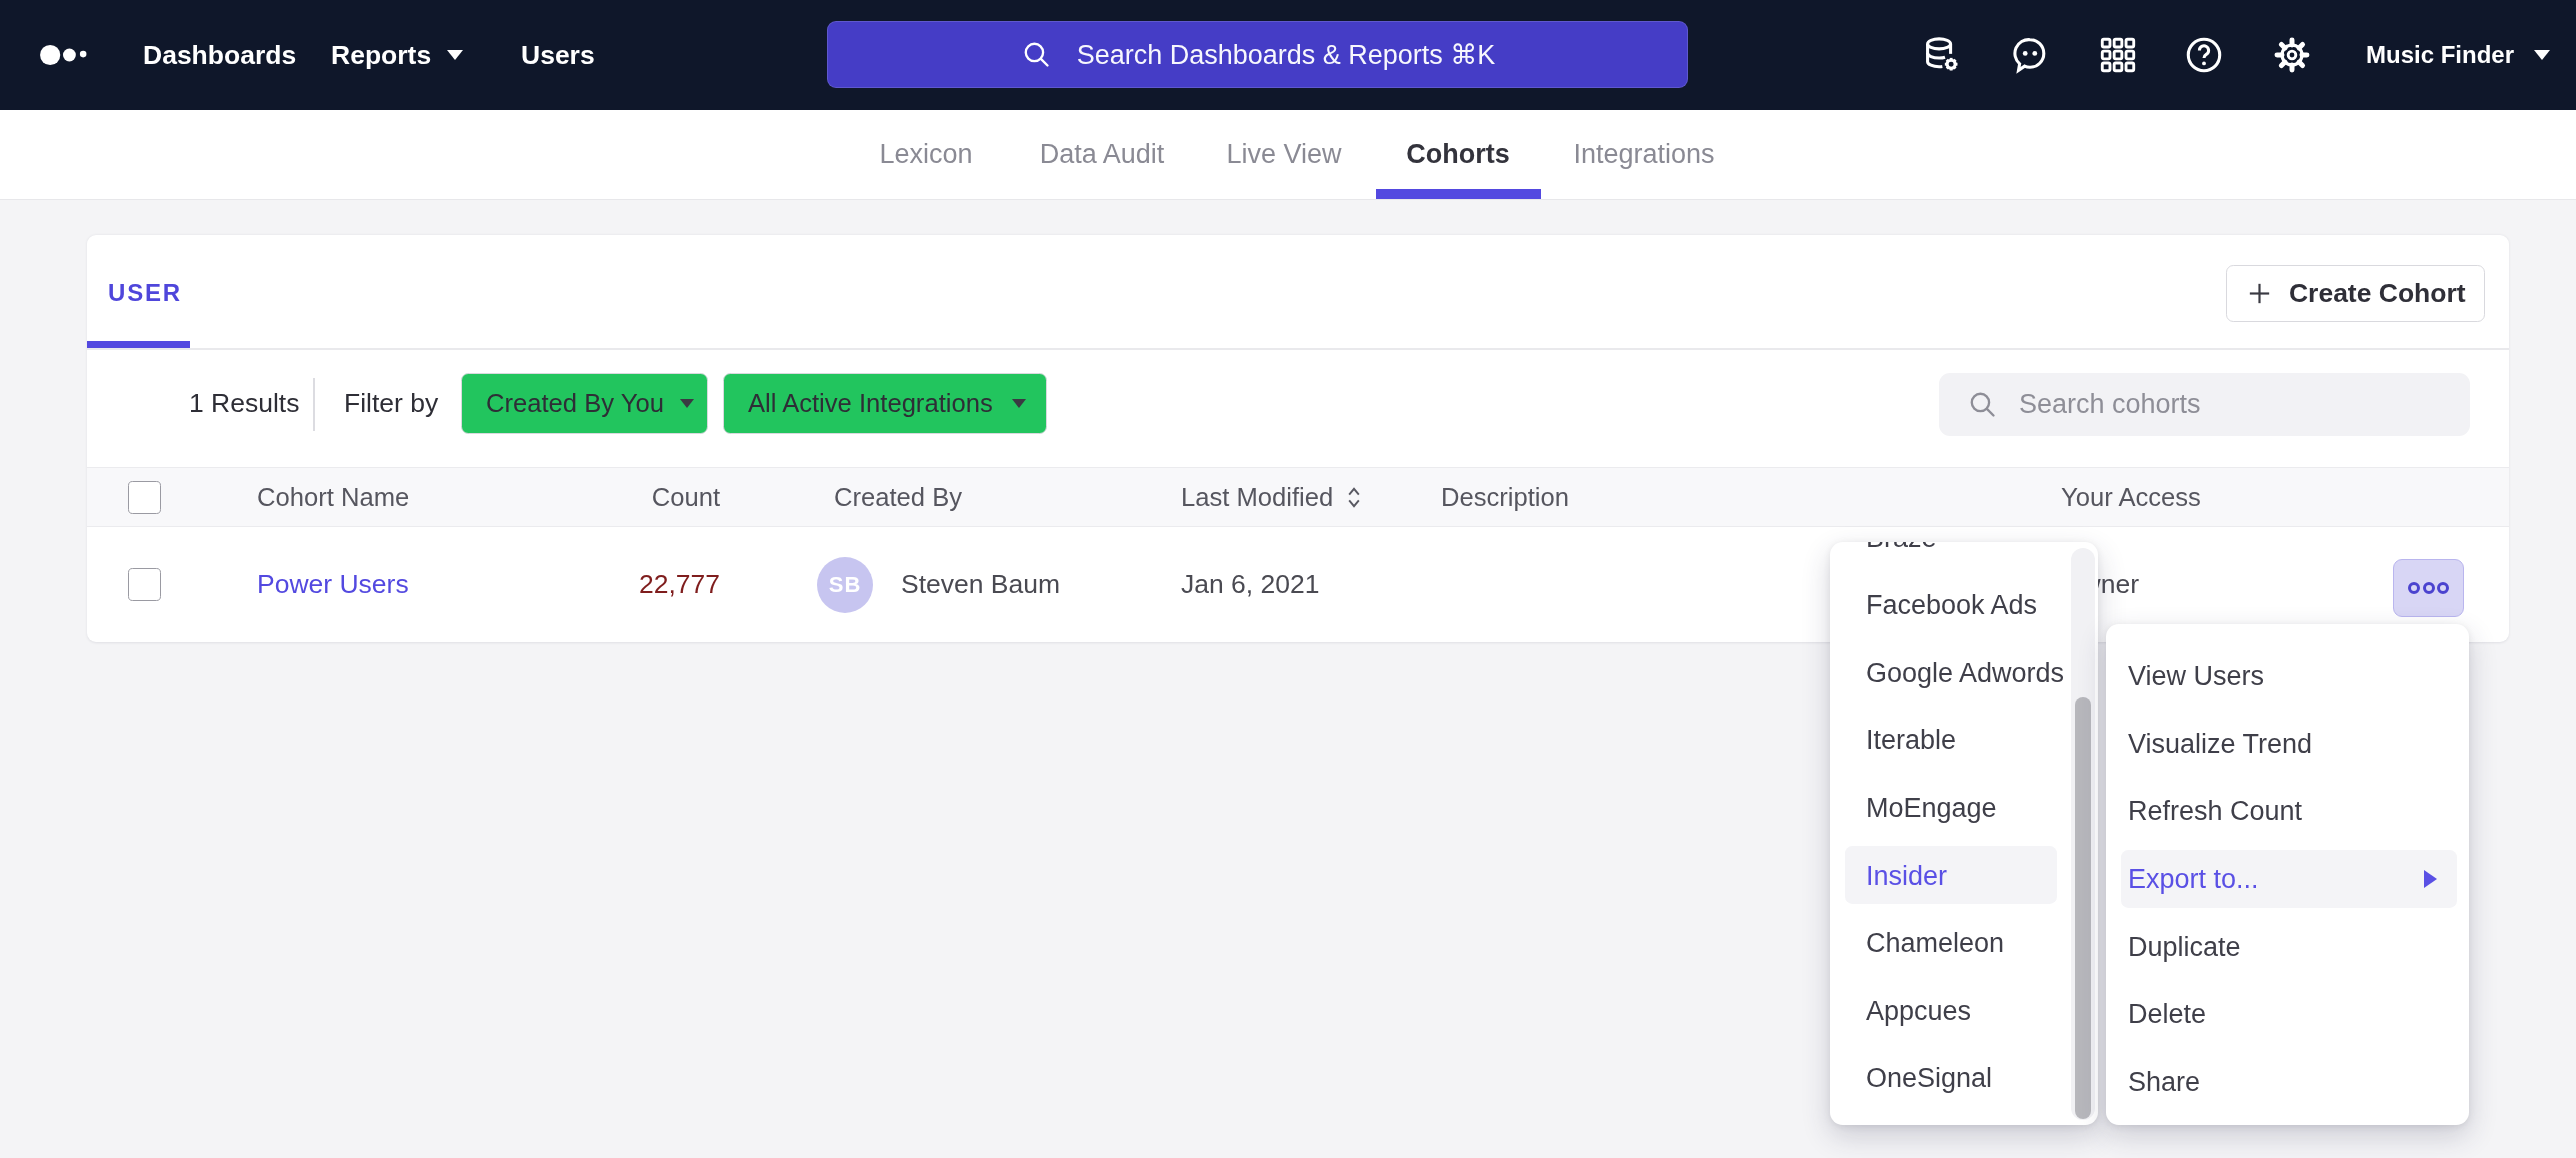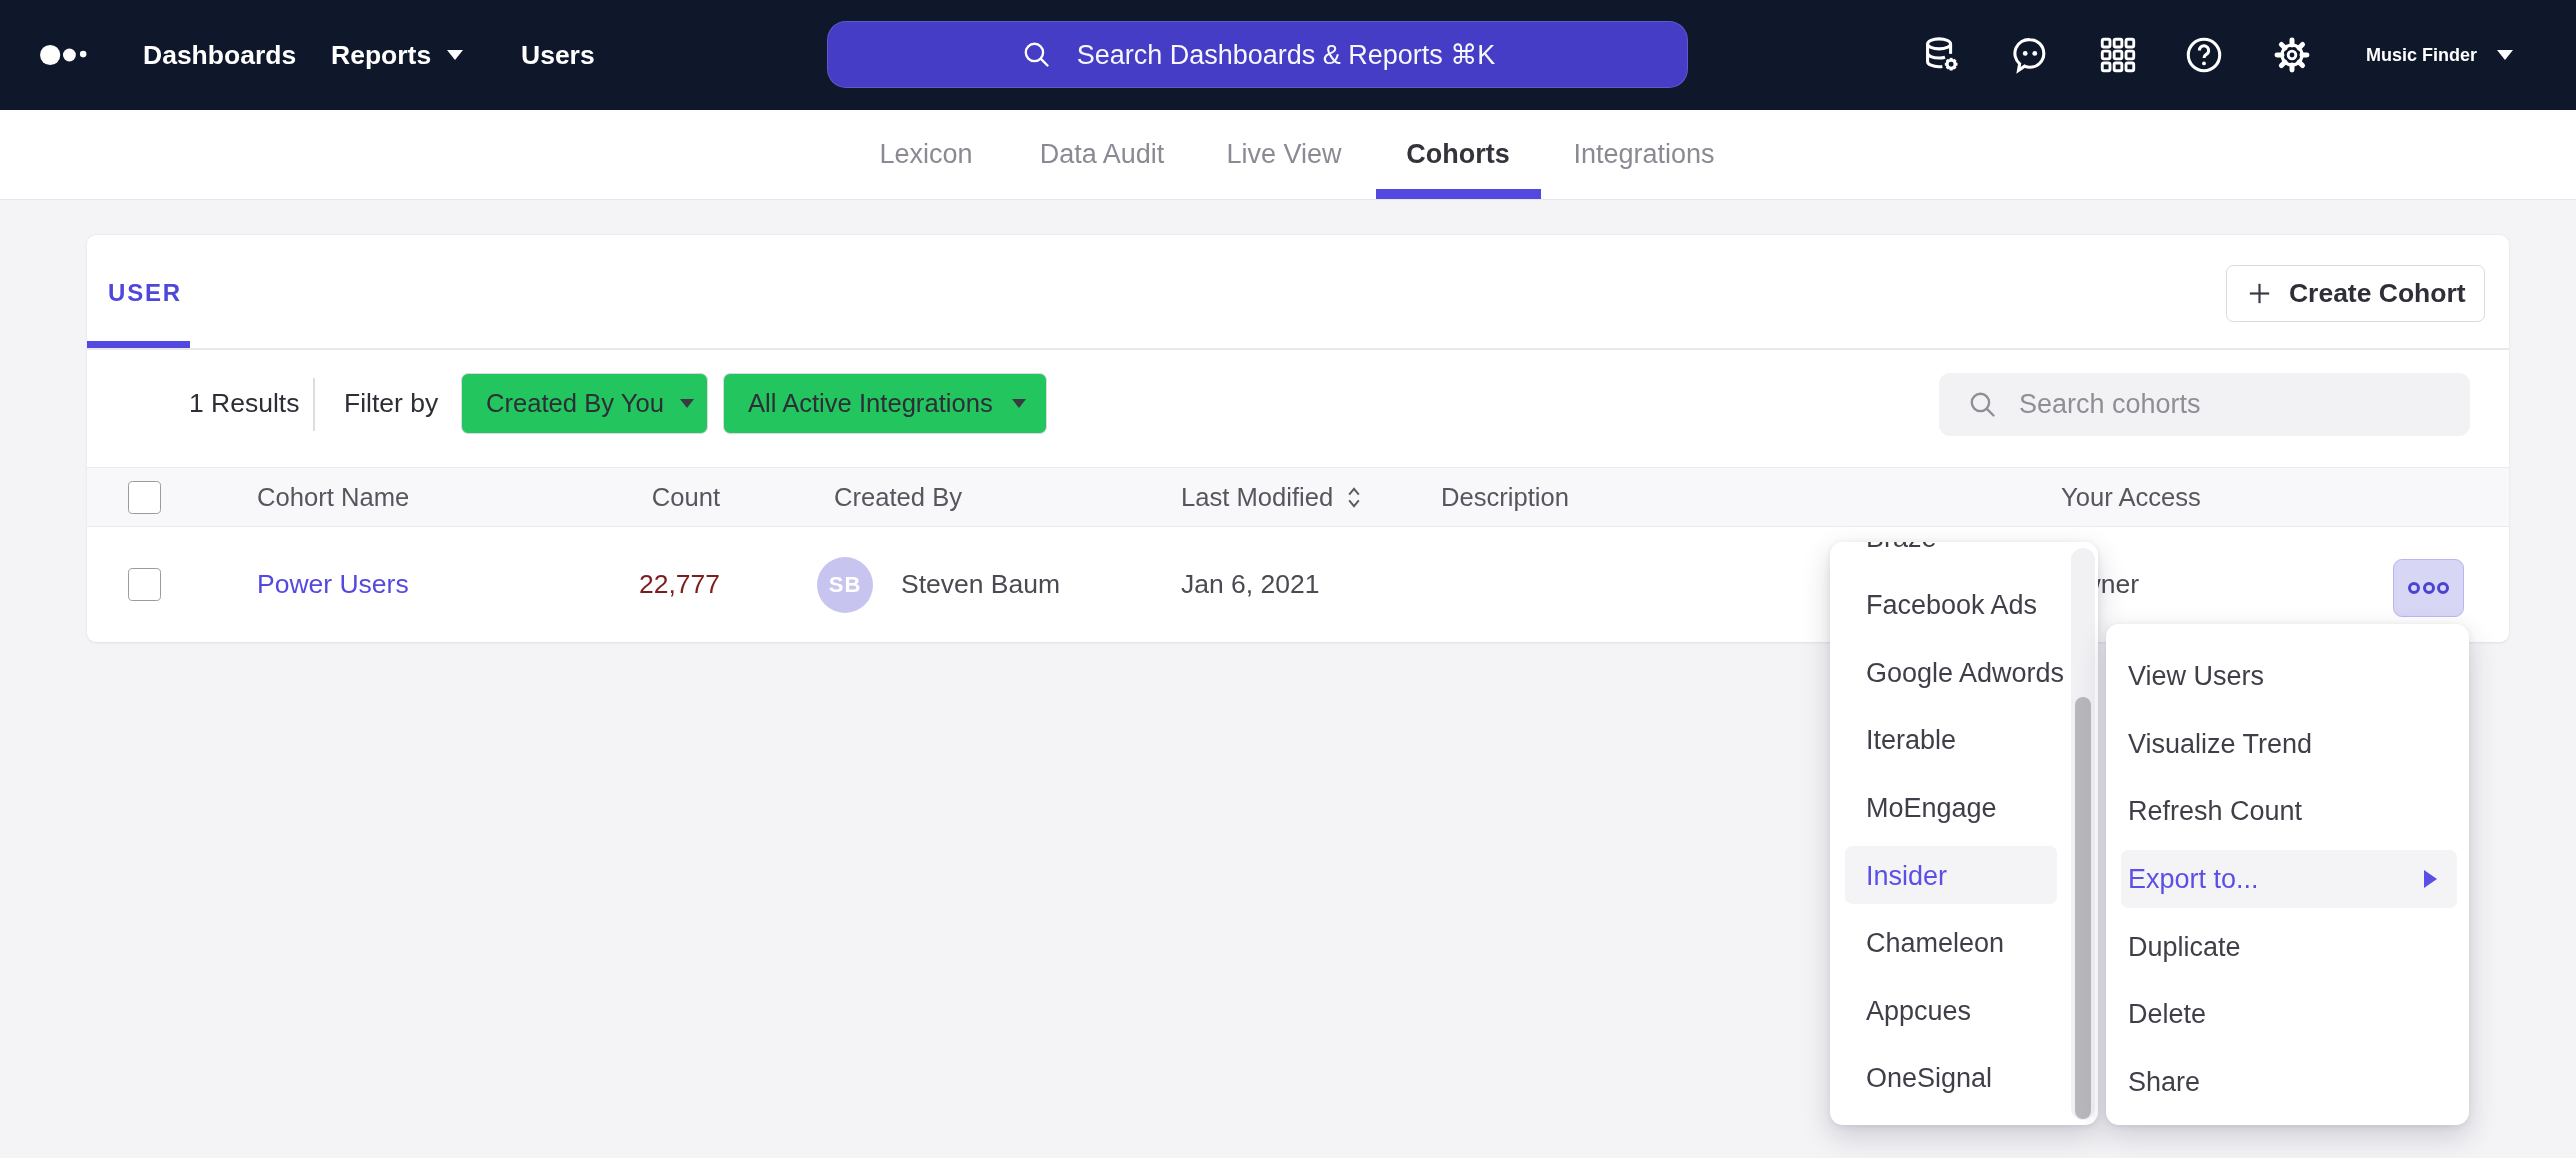--- a/index.html
+++ b/index.html
@@ -4,23 +4,23 @@
 <style>
   * { margin:0; padding:0; box-sizing:border-box; }
   body { width:2576px; height:1158px; background:#f4f4f6; font-family:"Liberation Sans","DejaVu Sans",sans-serif; color:#3b3b44; }
   #app { position:relative; width:2576px; height:1158px; overflow:hidden; }
 
   
   .navbar { position:absolute; left:0; top:0; width:100%; height:110px; background:#0f172a; }
   .logo { position:absolute; left:30px; top:0; height:110px; display:flex; align-items:center; }
   .nav-link { position:absolute; top:0; height:110px; display:flex; align-items:center; gap:15.5px; color:#fff; font-size:26.5px; font-weight:700; cursor:pointer; white-space:nowrap; }
   .caret-w { width:0; height:0; border-left:8.2px solid transparent; border-right:8.2px solid transparent; border-top:10px solid #fff; }
-  .nav-search { position:absolute; left:827px; top:21px; width:861px; height:67px; background:#453dc6; border:0.9px solid rgba(255,255,255,0.14); border-radius:19px; display:flex; align-items:center; justify-content:center; gap:24px; color:rgba(255,255,255,0.96); font-size:27px; }
+  .nav-search { position:absolute; left:827px; top:21px; width:861px; height:67px; background:#453dc6; border:0.9px solid rgba(255,255,255,0.14); border-radius:9px; display:flex; align-items:center; justify-content:center; gap:24px; color:rgba(255,255,255,0.96); font-size:27px; }
   .nav-icon { position:absolute; top:32px; width:46px; height:46px; }
-  .account { position:absolute; left:2366px; top:0; height:110px; display:flex; align-items:center; gap:20px; color:#fff; font-size:18px; font-weight:700; white-space:nowrap; }
+  .account { position:absolute; left:2366px; top:0; height:110px; display:flex; align-items:center; gap:20px; color:#fff; font-size:24px; font-weight:700; white-space:nowrap; }
 
   
   .tabsbar { position:absolute; left:0; top:110px; width:100%; height:90px; background:#fff; border-bottom:0.9px solid #e7e7ea;padding-left:20px; }
   .tab { position:absolute; top:0; height:89px; display:flex; align-items:center; transform:translateX(-50%); font-size:27px; color:#8a8a94; cursor:pointer; white-space:nowrap; }
   .tab.active { color:#33333c; font-weight:700; }
   .tab-underline { position:absolute; left:1376px; top:79px; width:165px; height:10px; background:#5349e0; }
 
   
   .card { position:absolute; left:87px; top:235px; width:2422px; height:407px; background:#fff; border-radius:9px; box-shadow:0 0.9px 2.7px rgba(25,25,50,.09); }
   .user-tab { position:absolute; left:21px; top:44px; font-size:24px; font-weight:700; letter-spacing:1.8px; color:#4f46db; }

